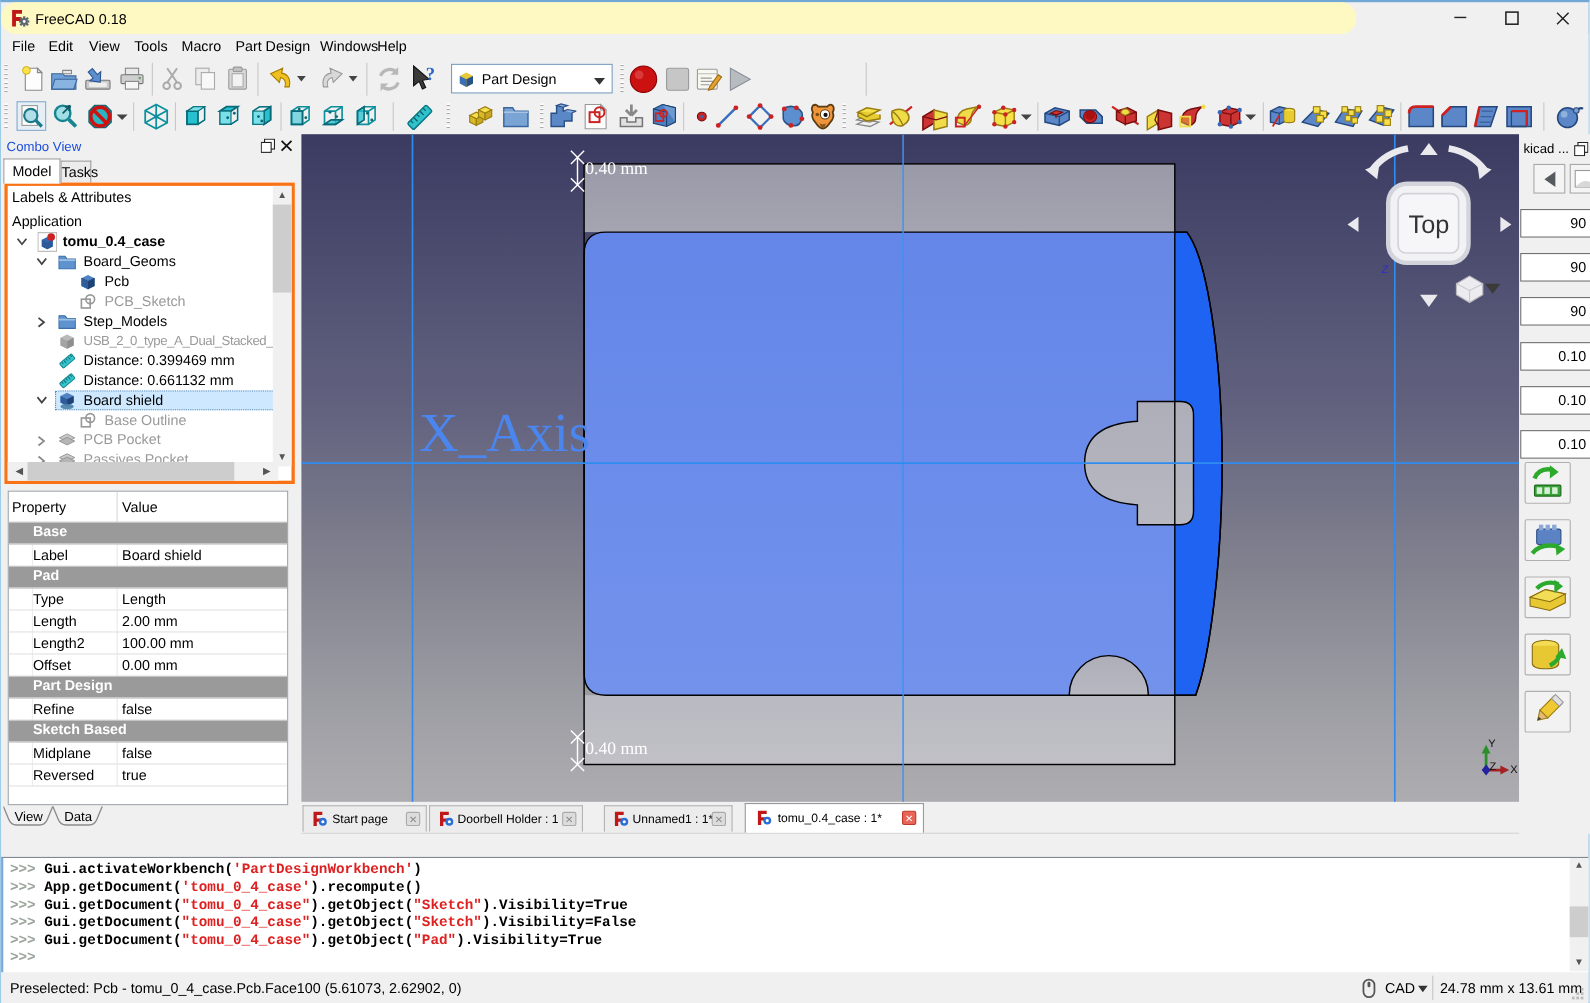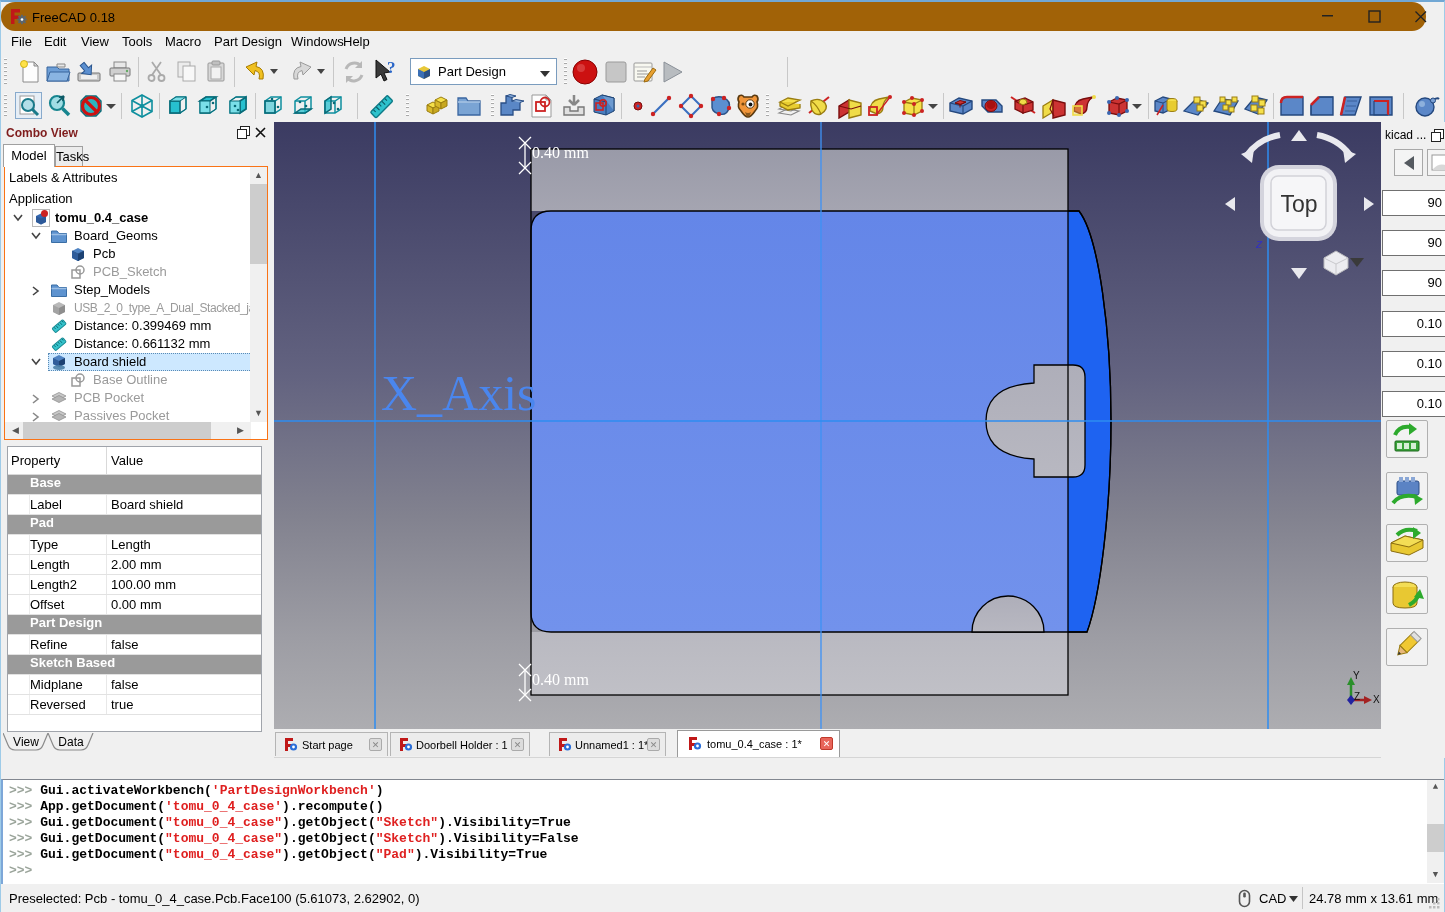--- a/index.html
+++ b/index.html
@@ -1,34 +1,34 @@
 <!DOCTYPE html>
 <html><head>
 <meta charset="utf-8">
 <style>
 * { margin:0; padding:0; box-sizing:border-box; }
 html,body { width:1445px; height:912px; overflow:hidden; font-family:"Liberation Sans",sans-serif; background:#f0f0f0; }
 #win { position:absolute; left:0; top:0; width:1445px; height:912px; border:1px solid #9ecbe8; border-top:2px solid #71a7d4; background:#f0f0f0; }
 
-#titlebar { position:absolute; left:0; top:0; width:1425px; height:29px; background:#a16207;border-radius:14px; }
+#titlebar { position:absolute; left:0; top:0; width:1232px; height:29px; background:#fef9c3;border-radius:14px; }
 #titletext { position:absolute; left:31px; top:8px; font-size:13px; color:#000; }
 
 #menubar { position:absolute; left:0; top:29px; width:1443px; height:23px; background:#f0f0f0; font-size:13px; color:#000; }
 .mi { position:absolute; top:3px; }
 
 #tb1 { position:absolute; left:0; top:52px; width:1443px; height:36px; background:#f0f0f0; }
 #tb2 { position:absolute; left:0; top:88px; width:1443px; height:32px; background:#f0f0f0; }
 .grip { position:absolute; width:3px; top:4px; bottom:4px; background-image:repeating-linear-gradient(180deg,#ffffff 0 1px,#a8a8a8 1px 2px,#f0f0f0 2px 4px); }
 .tsep { position:absolute; width:1px; top:3px; bottom:3px; background:#c8c8c8; }
 .ico { position:absolute; }
 
 #leftdock { position:absolute; left:0; top:120px; width:270px; height:636px; background:#f0f0f0; }
-#cvtitle { position:absolute; left:2px; top:2px; width:266px; height:18px; font-size:12px; color:#7f1d1d;font-weight:bold; }
+#cvtitle { position:absolute; left:2px; top:2px; width:266px; height:18px; font-size:12px; color:#1d4ed8; }
 .tab1 { position:absolute; font-size:13px; text-align:center; }
-#treepanel { position:absolute; left:3px; top:44px; width:264px; height:274px; background:#fff; border:1px solid #f97316; font-size:13px; }
+#treepanel { position:absolute; left:3px; top:44px; width:264px; height:274px; background:#fff; border:3px solid #f97316; font-size:13px; }
 #propwrap { position:absolute; left:6px; top:324px; width:255px; height:286px; background:#fff; border:1px solid #a0a4ab; font-size:13px; }
 .prow { position:absolute; left:0; width:253px; height:20px; border-bottom:1px solid #e2e2e2; }
 .prow .pn { position:absolute; left:22px; top:2px; }
 .prow .pv { position:absolute; left:103px; top:2px; }
 .phead { background:#9a9a9a; color:#fff; font-weight:bold; padding-left:22px; padding-top:0; }
 
 #viewport { position:absolute; left:273px; top:120px; width:1107px; height:607px;
   background:linear-gradient(180deg,#3b3b62 0%,#4c4c6f 18%,#636380 42%,#82828f 65%,#9d9da4 85%,#adadb1 100%); overflow:hidden; }
 #mditabs { position:absolute; left:273px; top:727px; width:1107px; height:29px; background:#f0f0f0; border-bottom:1px solid #d5d5d5; }
 .mtab { position:absolute; top:3px; height:24px; background:#ececec; border:1px solid #b4b4b4; border-bottom:none; font-size:11px; color:#000; }

